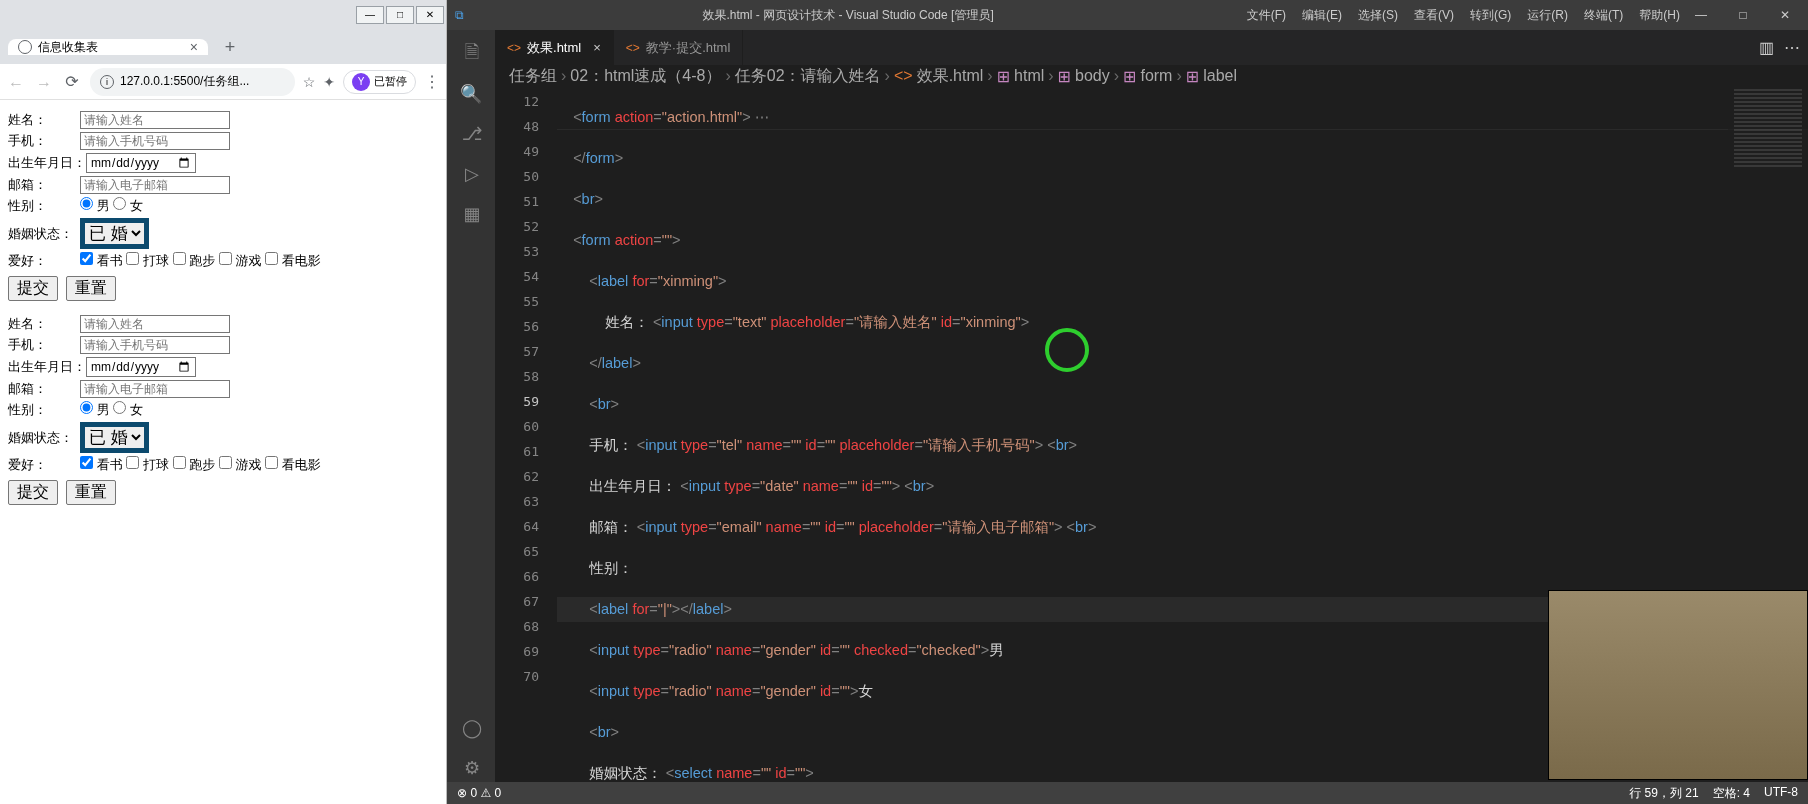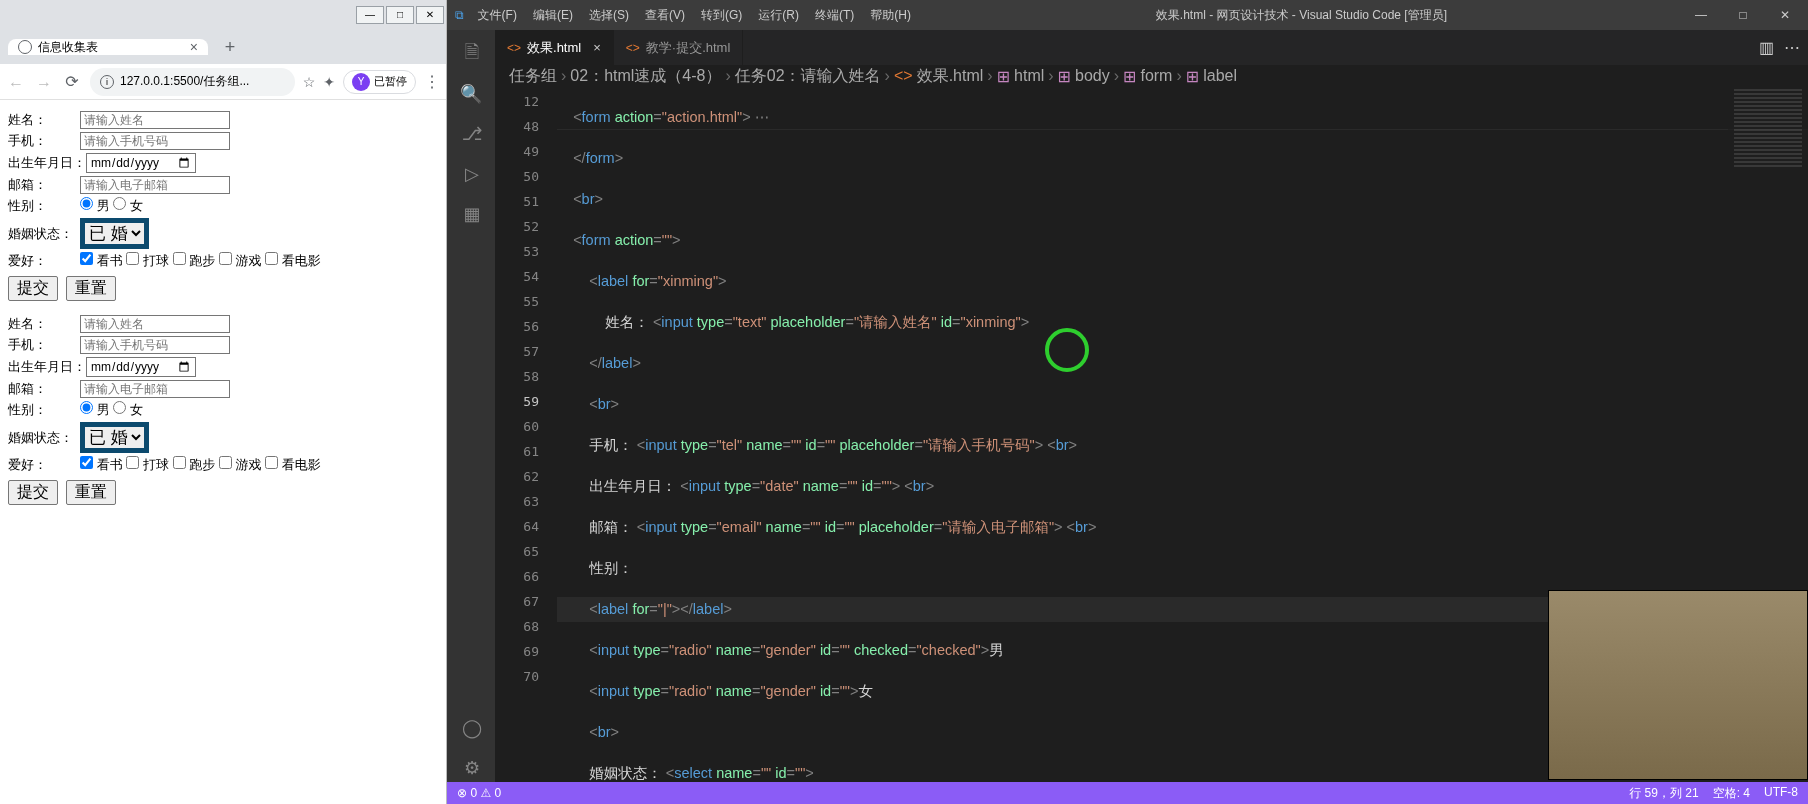--- a/index.html
+++ b/index.html
@@ -65,30 +65,30 @@
 #breadcrumbs .bc-sym { color:#c586c0;}
 
 #code-area { flex:1; display:flex; background:#1e1e1e; position:relative; overflow:hidden;}
 #gutter { width:62px; padding-top:2px;}
 .ln { height:25px; line-height:25px; text-align:right; padding-right:18px; font-size:13px; color:#858585; font-family:Consolas,monospace;}
 .ln.curr { color:#c6c6c6;}
 #code { flex:1; font-family:Consolas,monospace; font-size:14.5px; padding-top:2px; position:relative; white-space:pre;}
 .cl { height:25px; line-height:25px;}
 .cl.curr { background:#2a2a2a;}
 .t-tag { color:#569cd6;}
-.t-attr { color:#86efac;}
+.t-attr { color:#ef4444;}
 .t-str { color:#ce9178;}
 .t-pun { color:#808080;}
 .t-txt { color:#d4d4d4;}
 .sticky-row { background:#1e1e1e; border-bottom:1px solid #2a2a2a;}
 
 #minimap { position:absolute; right:0; top:0; width:80px; height:100%; background:#1e1e1e; opacity:.6;}
 #minimap div { height:2px; margin:2px 6px; background:#4a4a4a;}
 
-#statusbar { position:absolute; bottom:0; left:0; right:0; height:22px; background:#8b5cf6; color:#fff; display:flex; align-items:center; font-size:12px; padding:0 10px; }
+#statusbar { position:absolute; bottom:0; left:0; right:0; height:22px; background:#404040; color:#fff; display:flex; align-items:center; font-size:12px; padding:0 10px; }
 #statusbar .sb-right { margin-left:auto; display:flex; gap:14px;}
 
 
 #cursor-ring { position:absolute; width:44px; height:44px; border:4px solid #2ece2e; border-radius:50%; left:1045px; top:328px; pointer-events:none; z-index:50;}
 
 
 #webcam { position:absolute; right:0; bottom:24px; width:260px; height:190px; background:linear-gradient(#9a8a6a,#7a6a4a); border:1px solid #000;}
 </style>
 </head>
 <body>
@@ -200,31 +200,31 @@
         <button>提交</button>
         <button>重置</button>
       </div>
     </div>
   </div>
 </div>
 
 <div id="vscode">
   <div id="vsc-titlebar">
     <span style="color:#4aa0e8">⧉</span>
+    <div id="vsc-title-center">效果.html - 网页设计技术 - Visual Studio Code [管理员]</div>
     <div id="vsc-menu">
       <span>文件(F)</span>
       <span>编辑(E)</span>
       <span>选择(S)</span>
       <span>查看(V)</span>
       <span>转到(G)</span>
       <span>运行(R)</span>
       <span>终端(T)</span>
       <span>帮助(H)</span>
     </div>
-    <div id="vsc-title-center">效果.html - 网页设计技术 - Visual Studio Code [管理员]</div>
     <div id="vsc-winbtns">
       <span>—</span>
       <span>□</span>
       <span>✕</span>
     </div>
   </div>
 
   <div id="vsc-body">
     <div id="activitybar">
       <div class="act">🗎</div>

